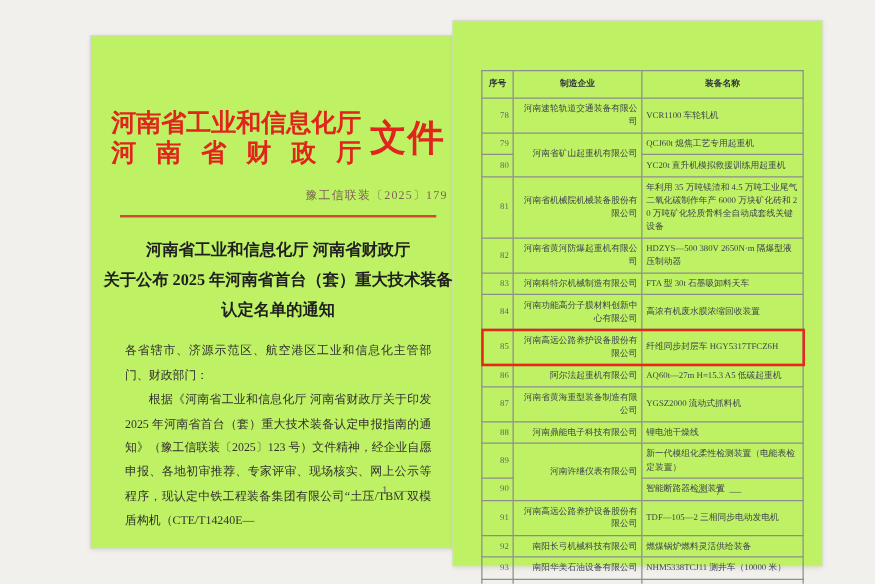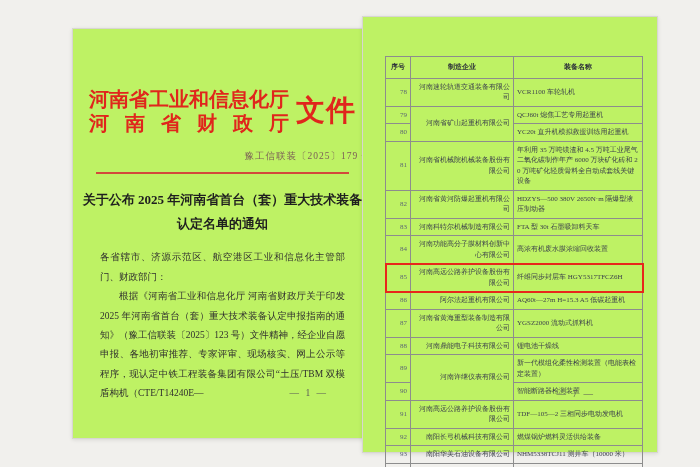--- a/index.html
+++ b/index.html
@@ -91,20 +91,21 @@
     <div class="red-header">
       <div class="header-names">
         <span class="l1">河南省工业和信息化厅</span>
         <span class="l2">河 南 省 财 政 厅</span>
       </div>
       <div class="header-suffix">文件</div>
     </div>
     <div class="doc-number">豫工信联装〔2025〕179 号</div>
     <div class="red-rule"></div>
     <div class="doc-title">
+      <div>河南省工业和信息化厅 河南省财政厅</div>
       <div>关于公布 2025 年河南省首台（套）重大技术装备</div>
       <div>认定名单的通知</div>
     </div>
     <div class="body-text">
       <p>各省辖市、济源示范区、航空港区工业和信息化主管部门、财政部门：</p>
       <p class="indent">根据《河南省工业和信息化厅 河南省财政厅关于印发 2025 年河南省首台（套）重大技术装备认定申报指南的通知》（豫工信联装〔2025〕123 号）文件精神，经企业自愿申报、各地初审推荐、专家评审、现场核实、网上公示等程序，现认定中铁工程装备集团有限公司“土压/TBM 双模盾构机（CTE/T14240E—</p>
     </div>
     <div class="page-num">— 1 —</div>
   </div>
 

